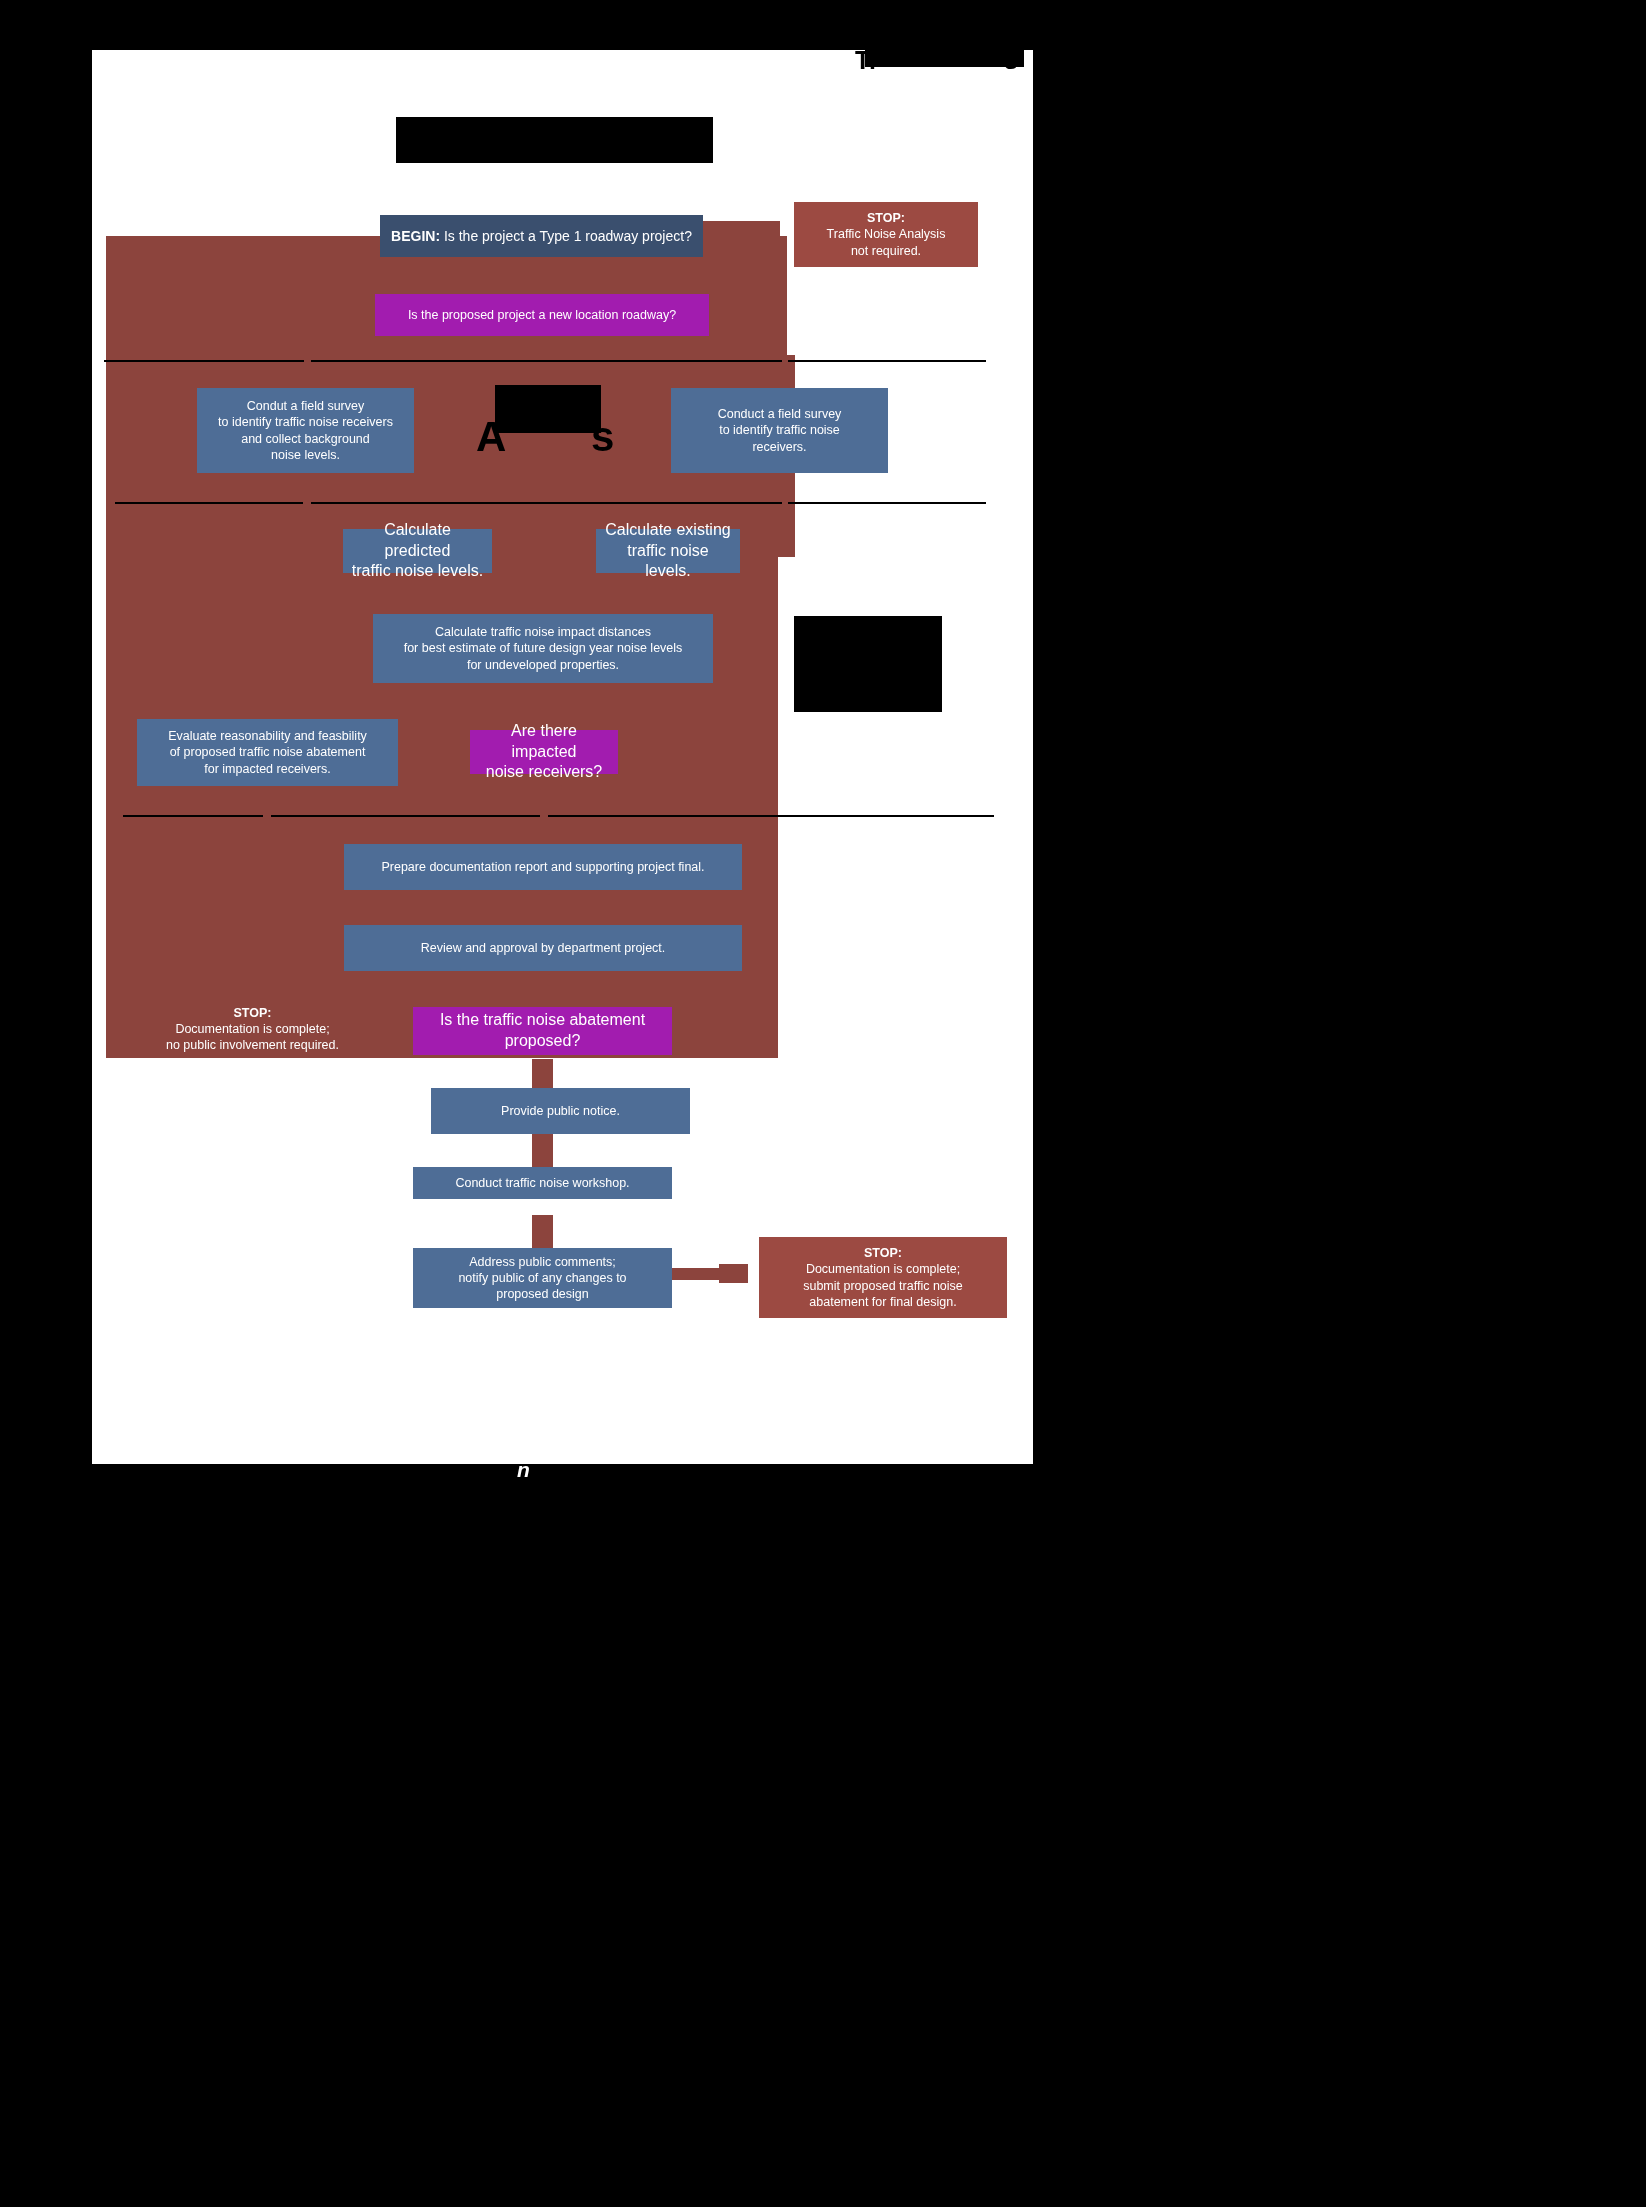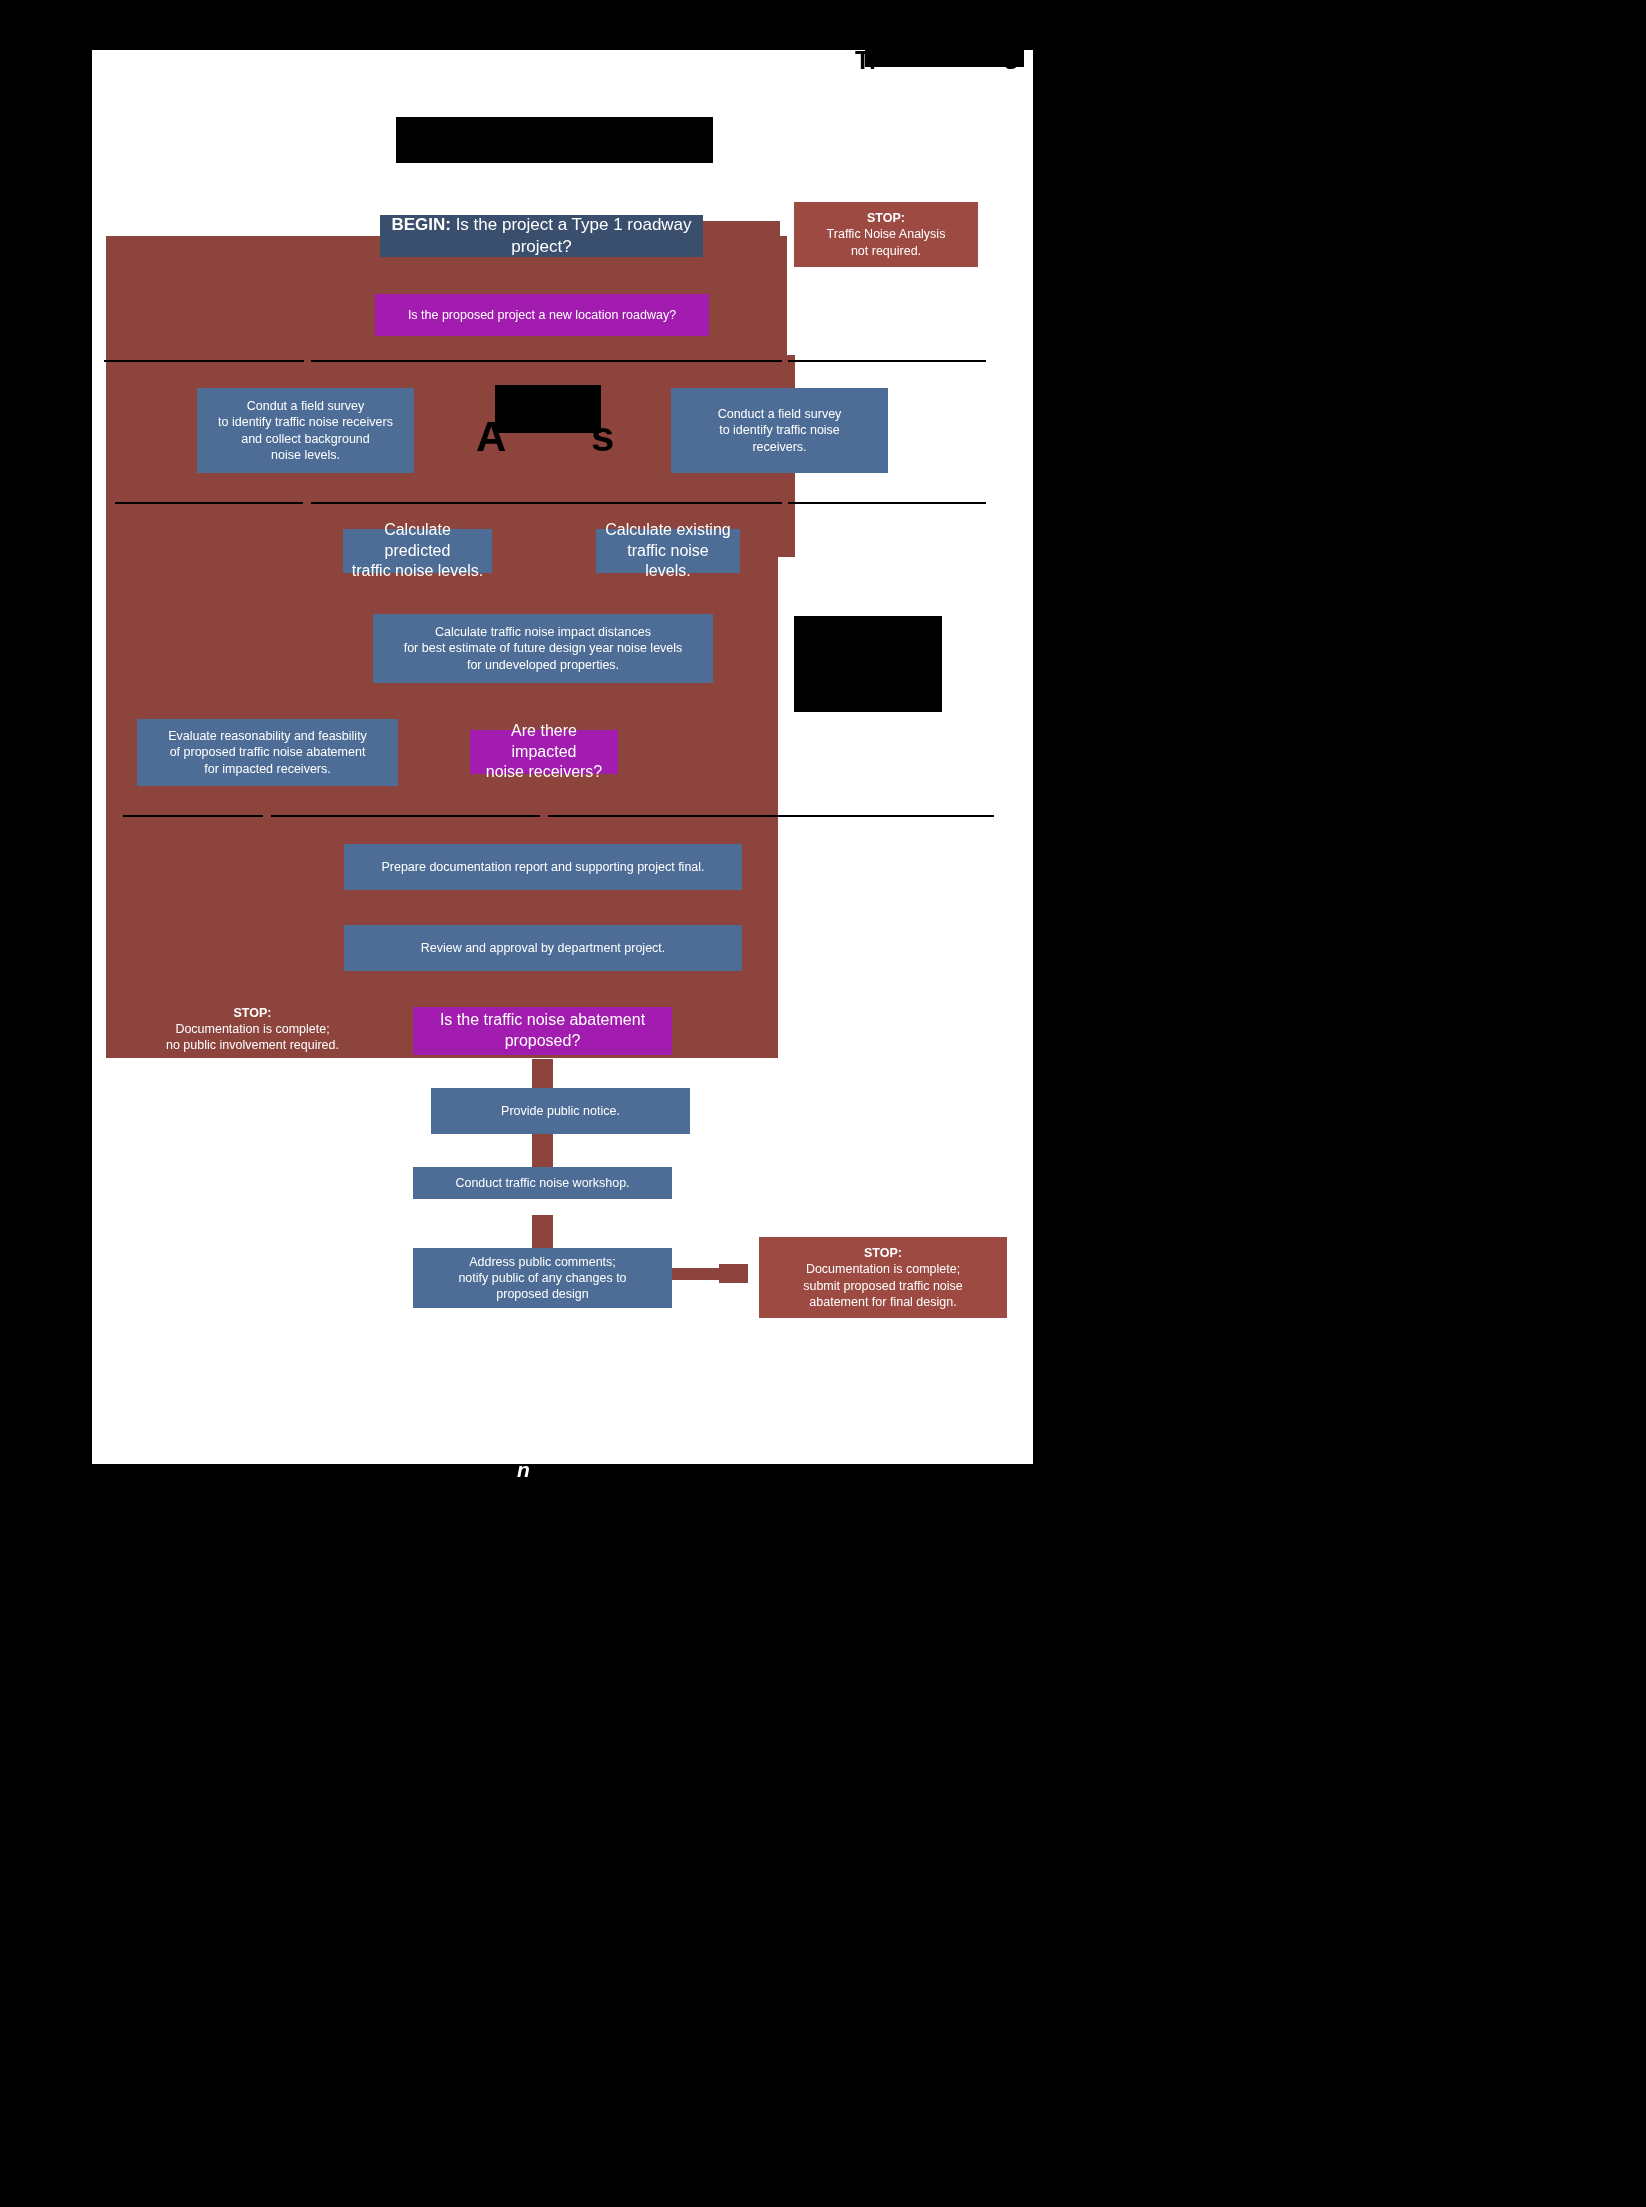--- a/index.html
+++ b/index.html
@@ -15,21 +15,21 @@
   
   .box{position:absolute;display:flex;align-items:center;justify-content:center;
        text-align:center;color:#ffffff;line-height:1.30;box-sizing:border-box;padding:3.8px 7.7px;}
   .box.process{background:#4e6d96;}
   .box.decision{background:#a21caf;color:#ffffff;}
   .box.begin{background:#3a4f6e;}
   .box.stop{background:#9c4a42;}
   .box.stoptext{background:transparent;color:#ffffff;}
   .t12{font-size:16px;}
   .t13{font-size:12.5px;}
-  .t14{font-size:17px;}
+  .t14{font-size:14px;}
 
   b{font-weight:bold;}
 
   
   .conn{position:absolute;background:#8c443d;}
 
   
   .lane{position:absolute;background:#000000;height:1.9px;}
 
   

